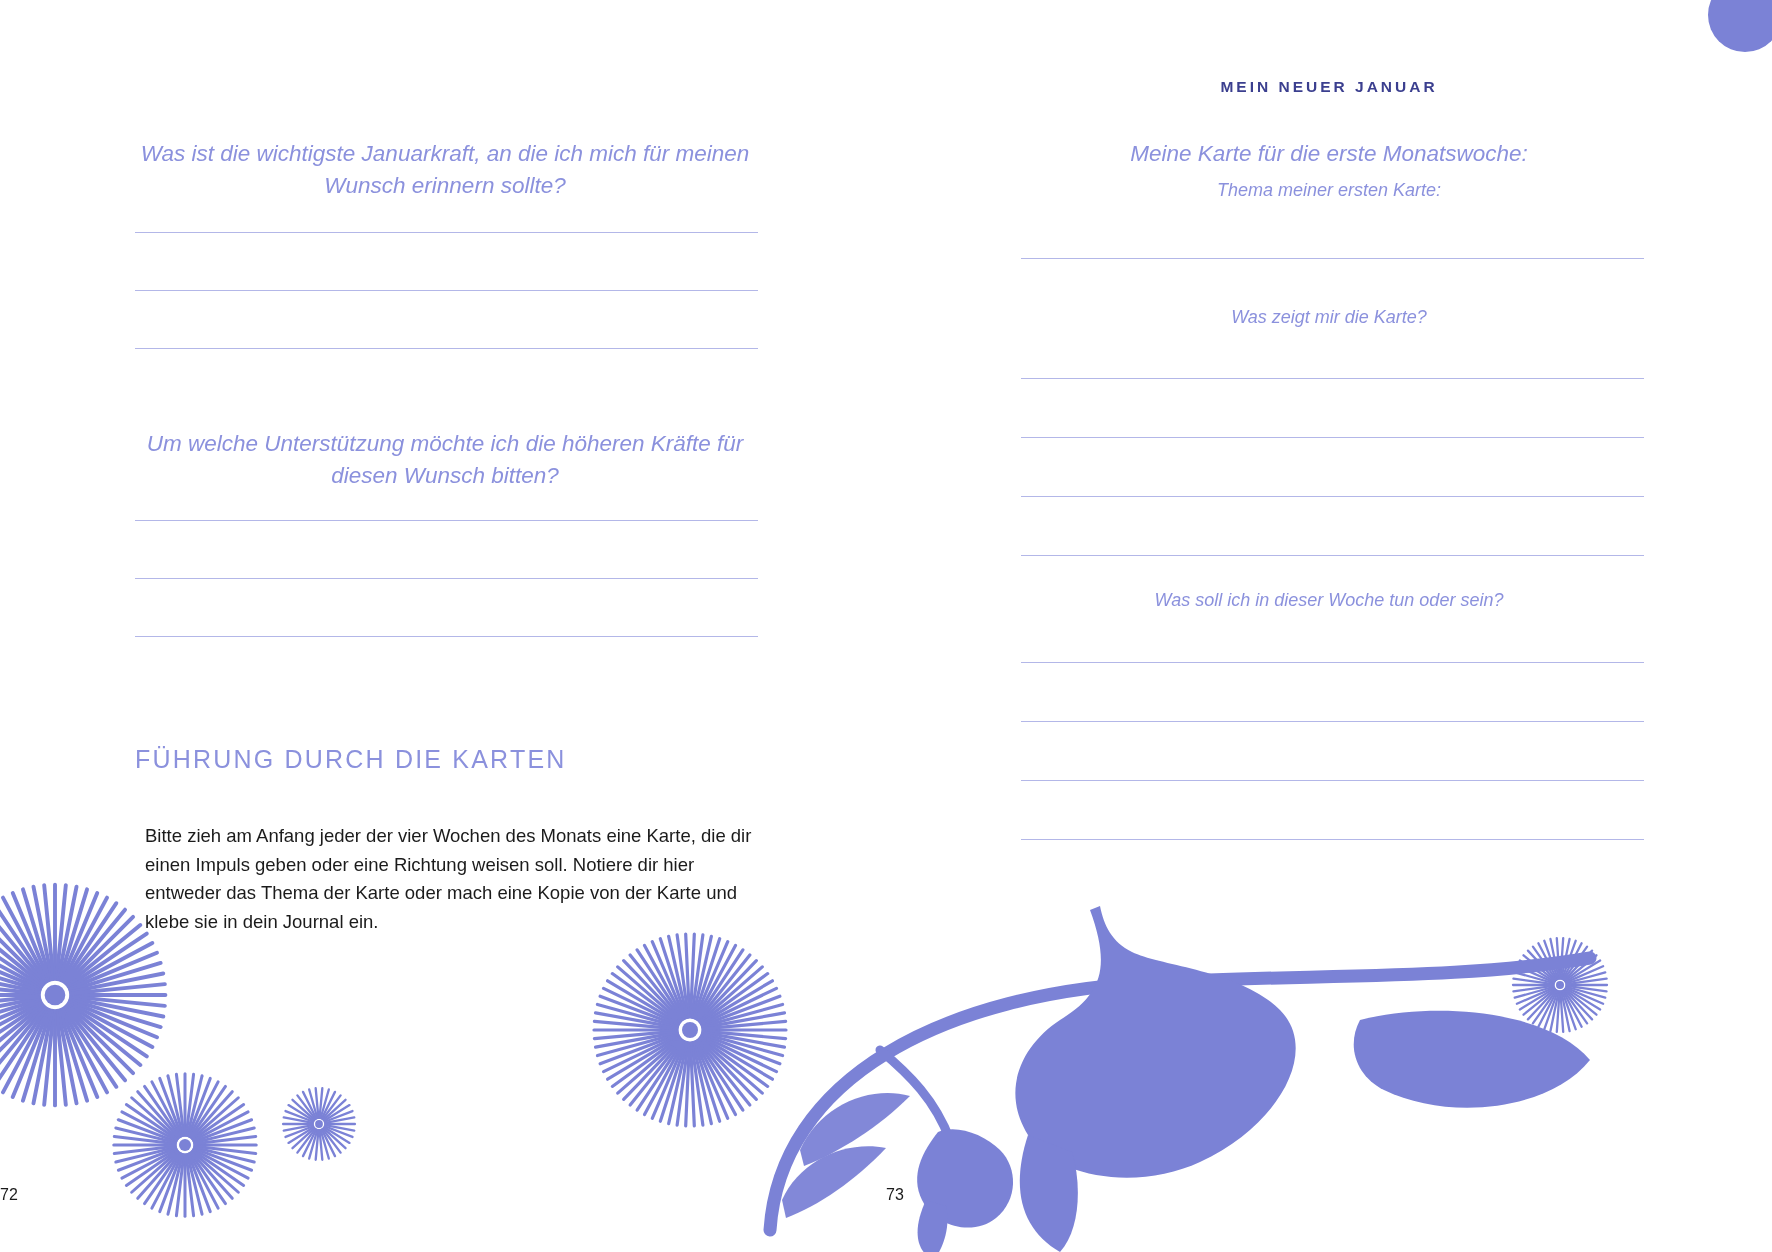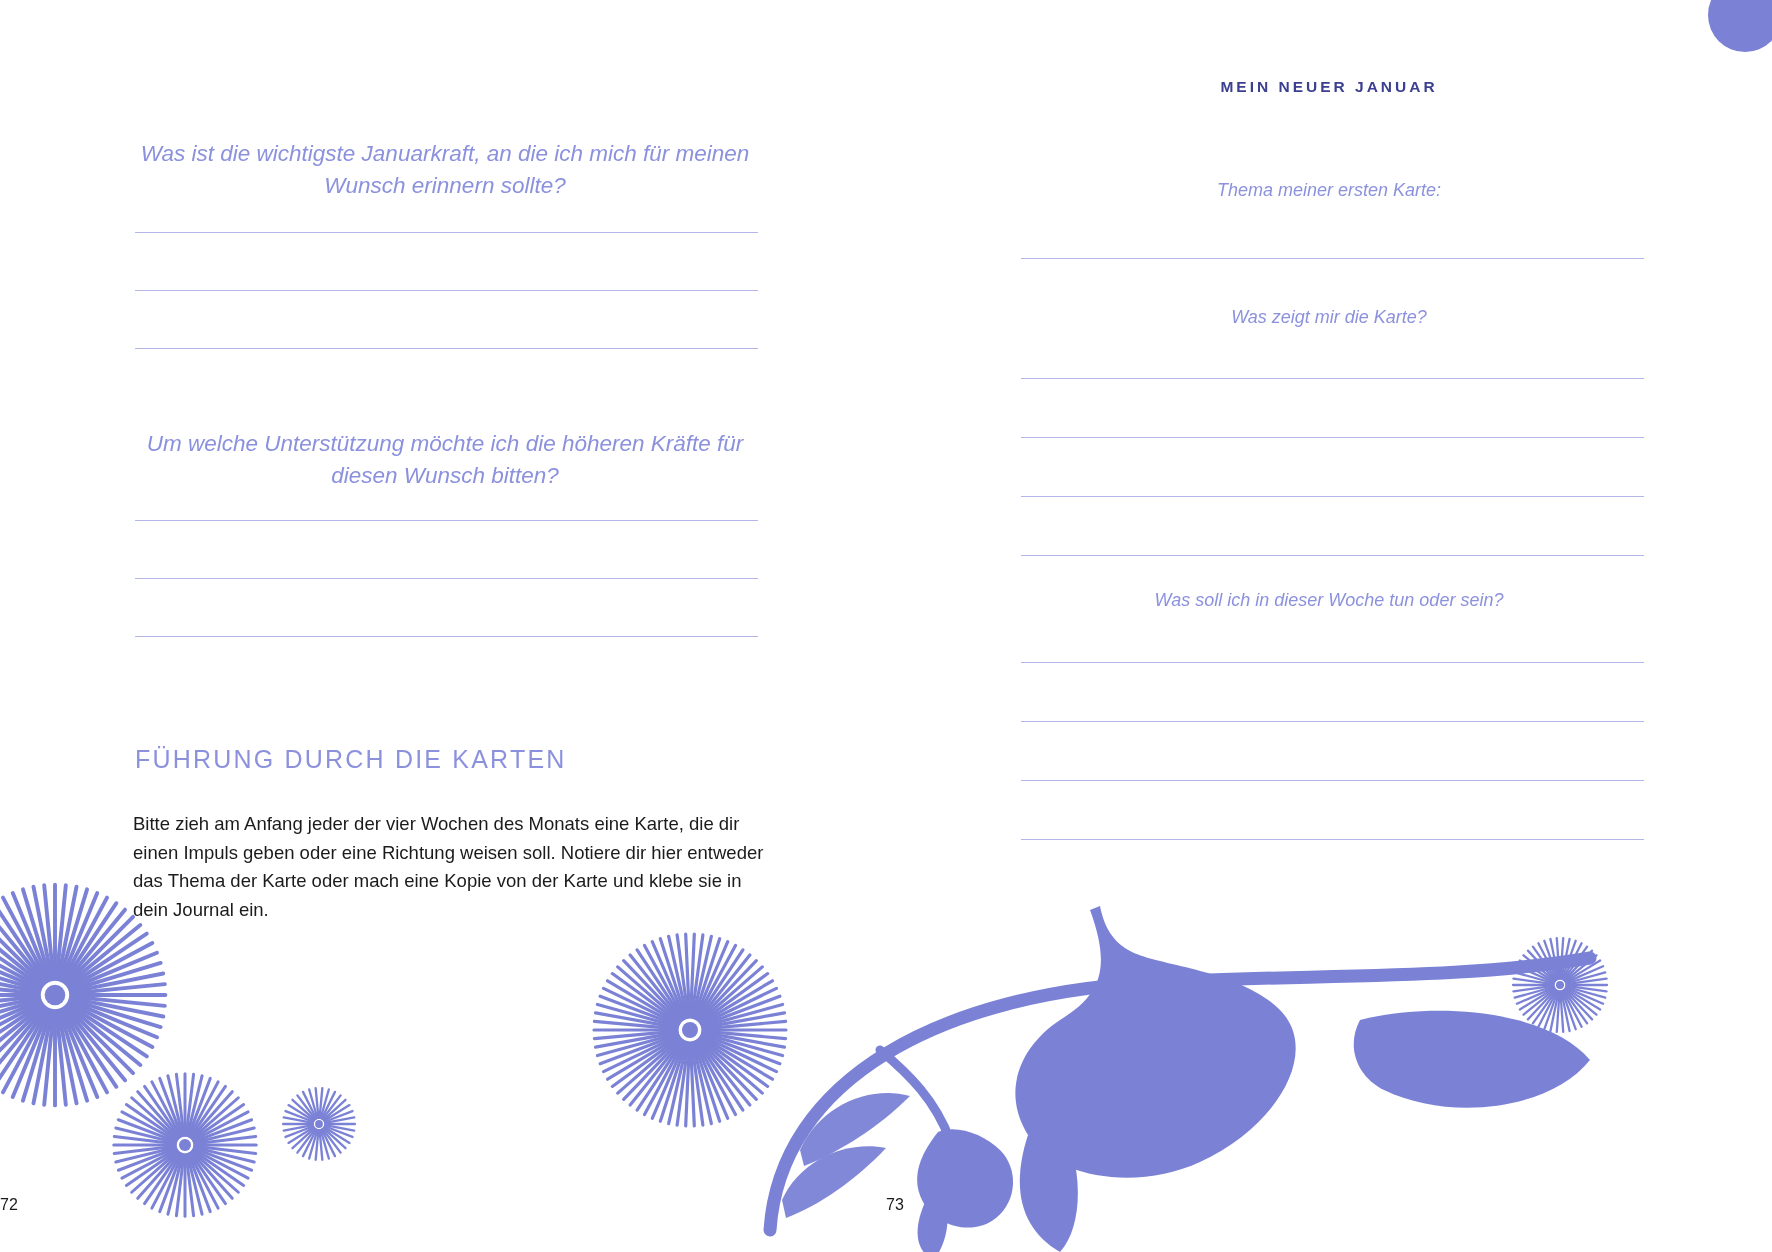--- a/index.html
+++ b/index.html
@@ -30,21 +30,21 @@
     width: 74px;
     height: 74px;
     border-radius: 50%;
     background: #7b82d6;
   }
 
   
   .page {
     position: absolute;
     top: 0;
-    bottom: 6px;
+    bottom: 16px;
     overflow: hidden;
   }
   .page-left  { left: 0;    width: 886px; }
   .page-right { left: 886px; width: 886px; }
 
   
   .running-head {
     position: absolute;
     top: 78px;
     left: 0;
@@ -157,30 +157,33 @@
       <div class="rule"></div>
       <div class="rule"></div>
       <div class="rule"></div>
     </div>
 
     <div class="lp-title">
       <div class="section-title">FÜHRUNG DURCH DIE KARTEN</div>
     </div>
 
     <div class="lp-body">
-      <p class="body-text" style="margin:0;">Bitte zieh am Anfang jeder der vier Wochen des Monats eine Karte, die dir einen Impuls geben oder eine Richtung weisen soll. Notiere dir hier entweder das Thema der Karte oder mach eine Kopie von der Karte und klebe sie in dein Journal ein.</p>
+      <p class="body-text" style="margin:12px;">Bitte zieh am Anfang jeder der vier Wochen des Monats eine Karte, die dir einen Impuls geben oder eine Richtung weisen soll. Notiere dir hier entweder das Thema der Karte oder mach eine Kopie von der Karte und klebe sie in dein Journal ein.</p>
     </div>
 
     <div class="page-number">72</div>
   </div>
 
   <div class="page page-right">
 
     <div class="running-head">MEIN NEUER JANUAR</div>
 
+    <div class="rp-head">
+      <div class="prompt big">Meine Karte für die erste Monatswoche:</div>
+    </div>
 
     <div class="rp-sub">
       <div class="prompt mid">Thema meiner ersten Karte:</div>
     </div>
 
     <div class="rp-line-0 lines">
       <div class="rule"></div>
     </div>
 
     <div class="rp-q1">

